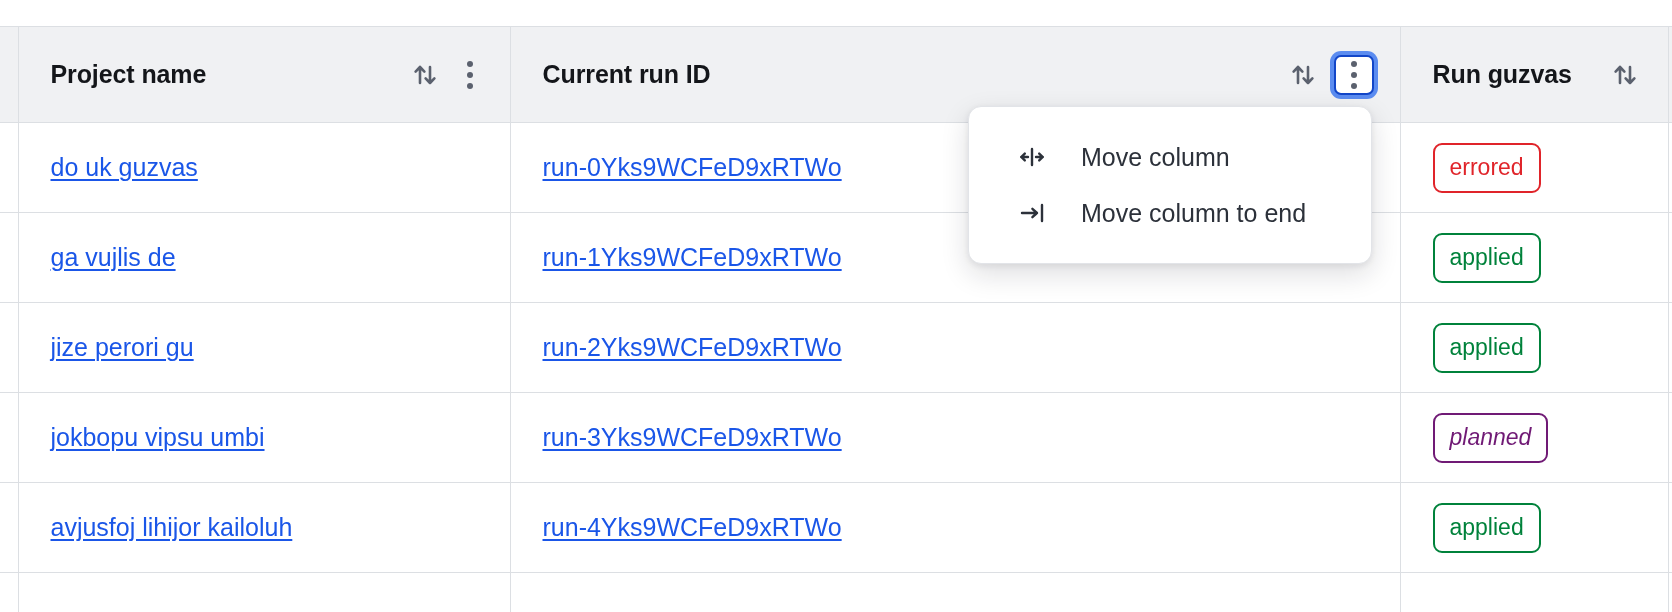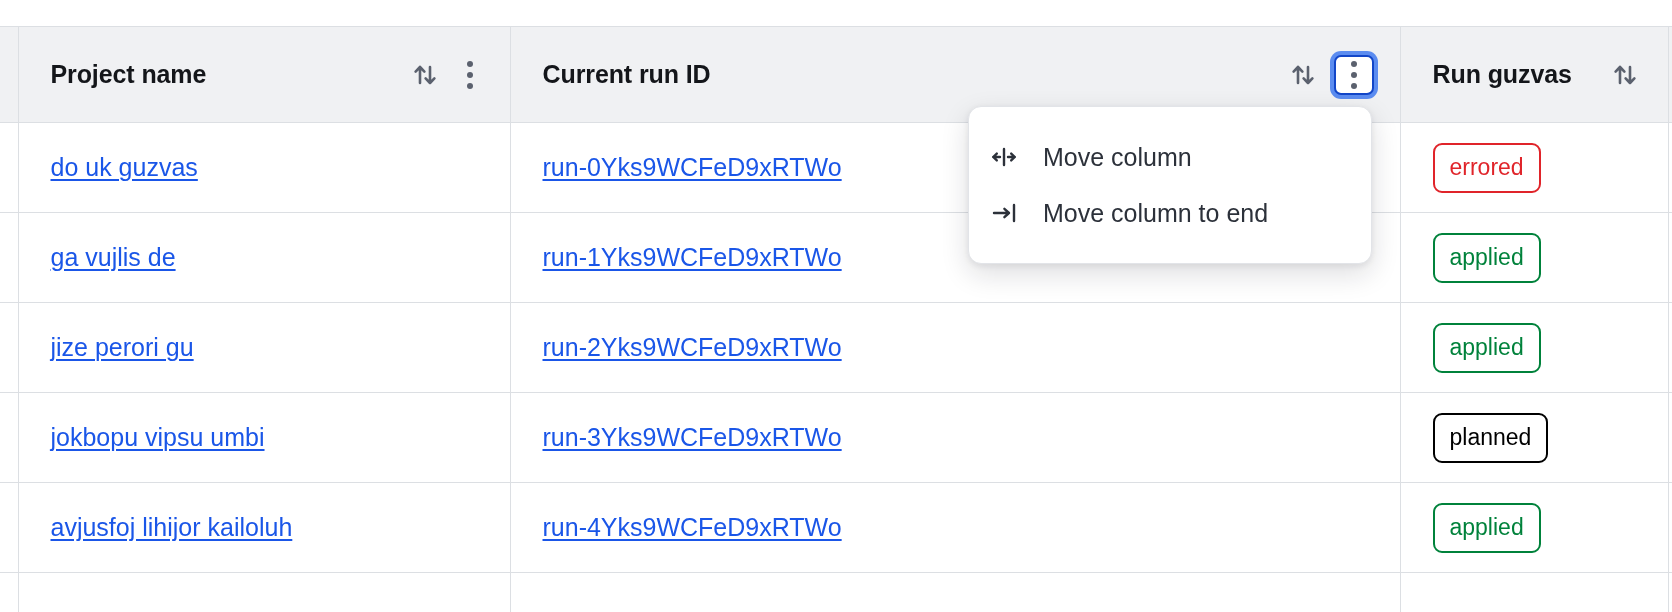--- a/index.html
+++ b/index.html
@@ -75,32 +75,32 @@
     cursor:pointer; white-space:nowrap;
   }
 
   .badge {
     display:inline-block; font-size:23px; line-height:1;
     padding:11px 15px 12px; border-radius:9px; border:2px solid currentColor;
     white-space:nowrap;
   }
   .badge.errored { color:#e0242a; }
   .badge.applied { color:#00823b; }
-  .badge.planned { color:#000000; }
+  .badge.planned { color:#701a75;font-style:italic; }
 
   
   .menu {
     position:absolute; left:968px; top:106px; width:404px;
     background:#ffffff; border:1px solid #e2e4e8; border-radius:13px;
     box-shadow: 0 10px 28px rgba(20,24,35,.14), 0 2px 6px rgba(20,24,35,.08);
     padding:22px 0 22px; z-index:40;
   }
   .menu-item {
-    display:flex; align-items:center; gap:24px;
-    padding:8px 30px 8px 20px; height:56px; cursor:pointer;
+    display:flex; align-items:center; gap:34px;
+    padding:8px 30px 8px 48px; height:56px; cursor:pointer;
     font-size:25px; color:#2c313a; white-space:nowrap;
   }
   .menu-ico { width:30px; display:flex; align-items:center; justify-content:center; flex:0 0 30px; }
 </style>
 </head>
 <body>
 
 <div class="screen">
 
   <div class="table-wrap">

